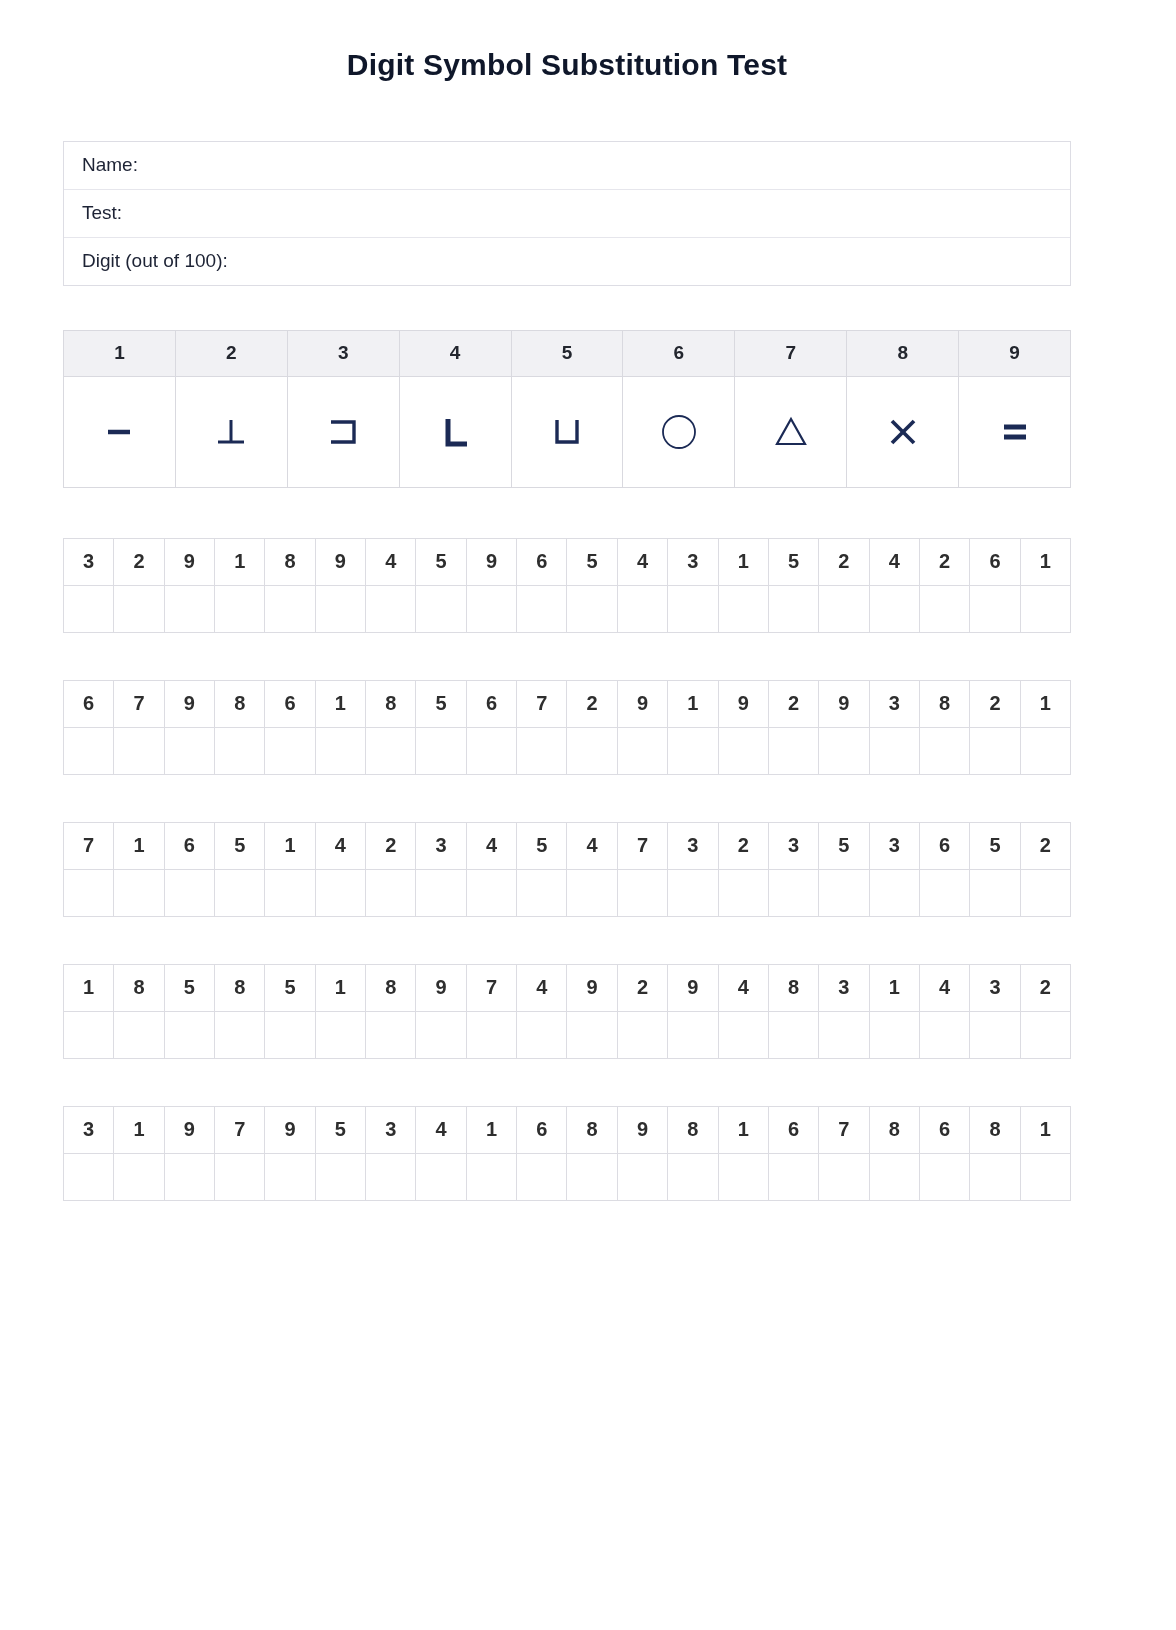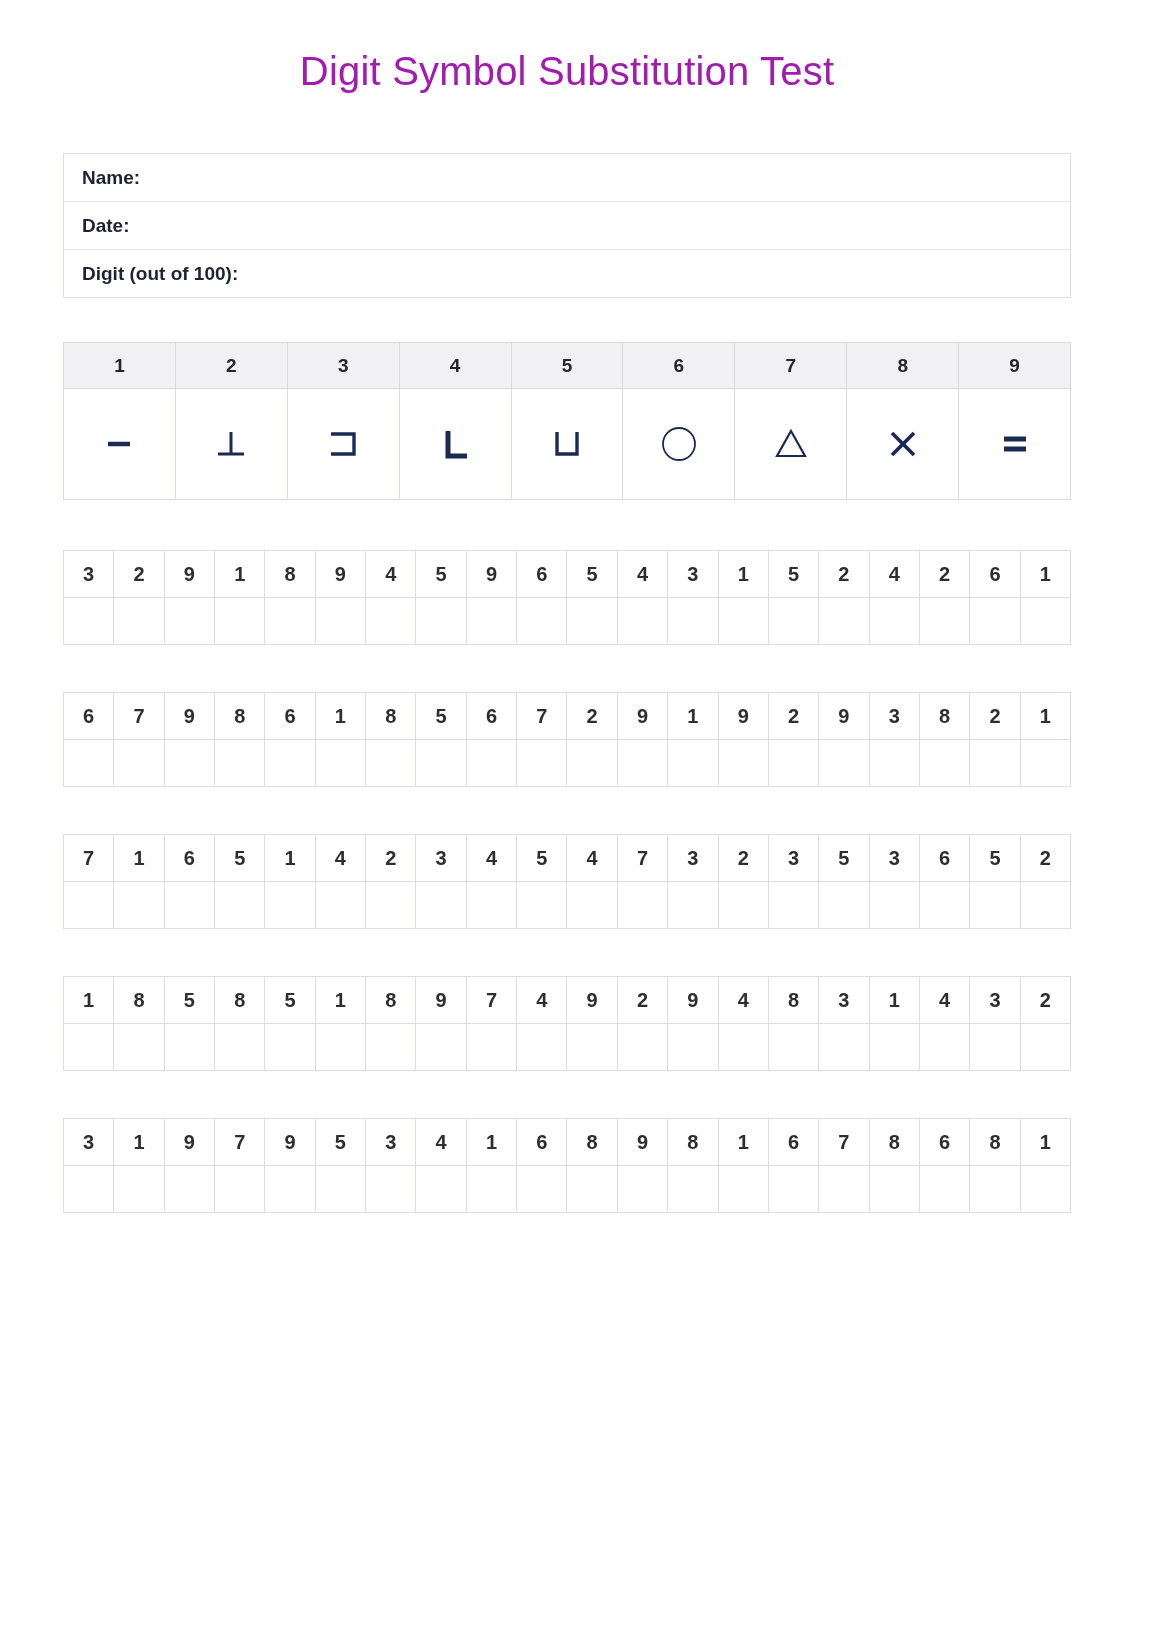--- a/index.html
+++ b/index.html
@@ -1,22 +1,22 @@
 <!DOCTYPE html>
 <html><head>
 <meta charset="utf-8">
 <style>
   html,body{margin:0;padding:0;background:#ffffff;}
   body{width:1176px;height:1630px;overflow:hidden;font-family:"Liberation Sans",sans-serif;}
   .content{width:1008px;margin:0 0 0 63px;}
-  .title{margin:46px 0 0;text-align:center;font-size:40px;line-height:1.25;font-weight:normal;color:#a21caf;letter-spacing:.2px;}
+  .title{margin:46px 0 0;text-align:center;font-size:30px;line-height:1.25;font-weight:bold;color:#0f172a;letter-spacing:.2px;}
   .info-table{margin-top:57px;border:1px solid #dddde4;background:#fff;}
   .info-row{height:47px;display:flex;align-items:center;padding-left:18px;}
   .info-row + .info-row{border-top:1px solid #e6e6ec;}
-  .info-label{font-size:19px;font-weight:bold;color:#1d2335;}
+  .info-label{font-size:19px;font-weight:normal;color:#1d2335;}
   .key-table{margin-top:44px;border-top:1px solid #d9d9df;border-left:1px solid #d9d9df;}
   .key-row{display:grid;grid-template-columns:repeat(9,1fr);}
   .key-cell{border-right:1px solid #d9d9df;border-bottom:1px solid #d9d9df;display:flex;align-items:center;justify-content:center;}
   .key-head{height:45px;background:#f1f1f4;font-size:19px;font-weight:bold;color:#23262e;}
   .key-sym{height:110px;background:#ffffff;color:#1b2a55;}
   .test-block{margin-top:47px;border-top:1px solid #dcdce2;border-left:1px solid #dcdce2;}
   .test-block.first{margin-top:50px;}
   .test-row{display:grid;grid-template-columns:repeat(20,1fr);}
   .t-cell{height:46px;border-right:1px solid #dcdce2;border-bottom:1px solid #dcdce2;
           display:flex;align-items:center;justify-content:center;
@@ -28,21 +28,21 @@
 
 <div class="content">
 
   <h1 class="title">Digit Symbol Substitution Test</h1>
 
   <div class="info-table">
       <div class="info-row">
         <span class="info-label">Name:</span>
       </div>
       <div class="info-row">
-        <span class="info-label">Date:</span>
+        <span class="info-label">Test:</span>
       </div>
       <div class="info-row">
         <span class="info-label">Digit (out of 100):</span>
       </div>
     </div>
 
   <div class="key-table">
     <div class="key-row">
         <div class="key-cell key-head">1</div>
         <div class="key-cell key-head">2</div>

